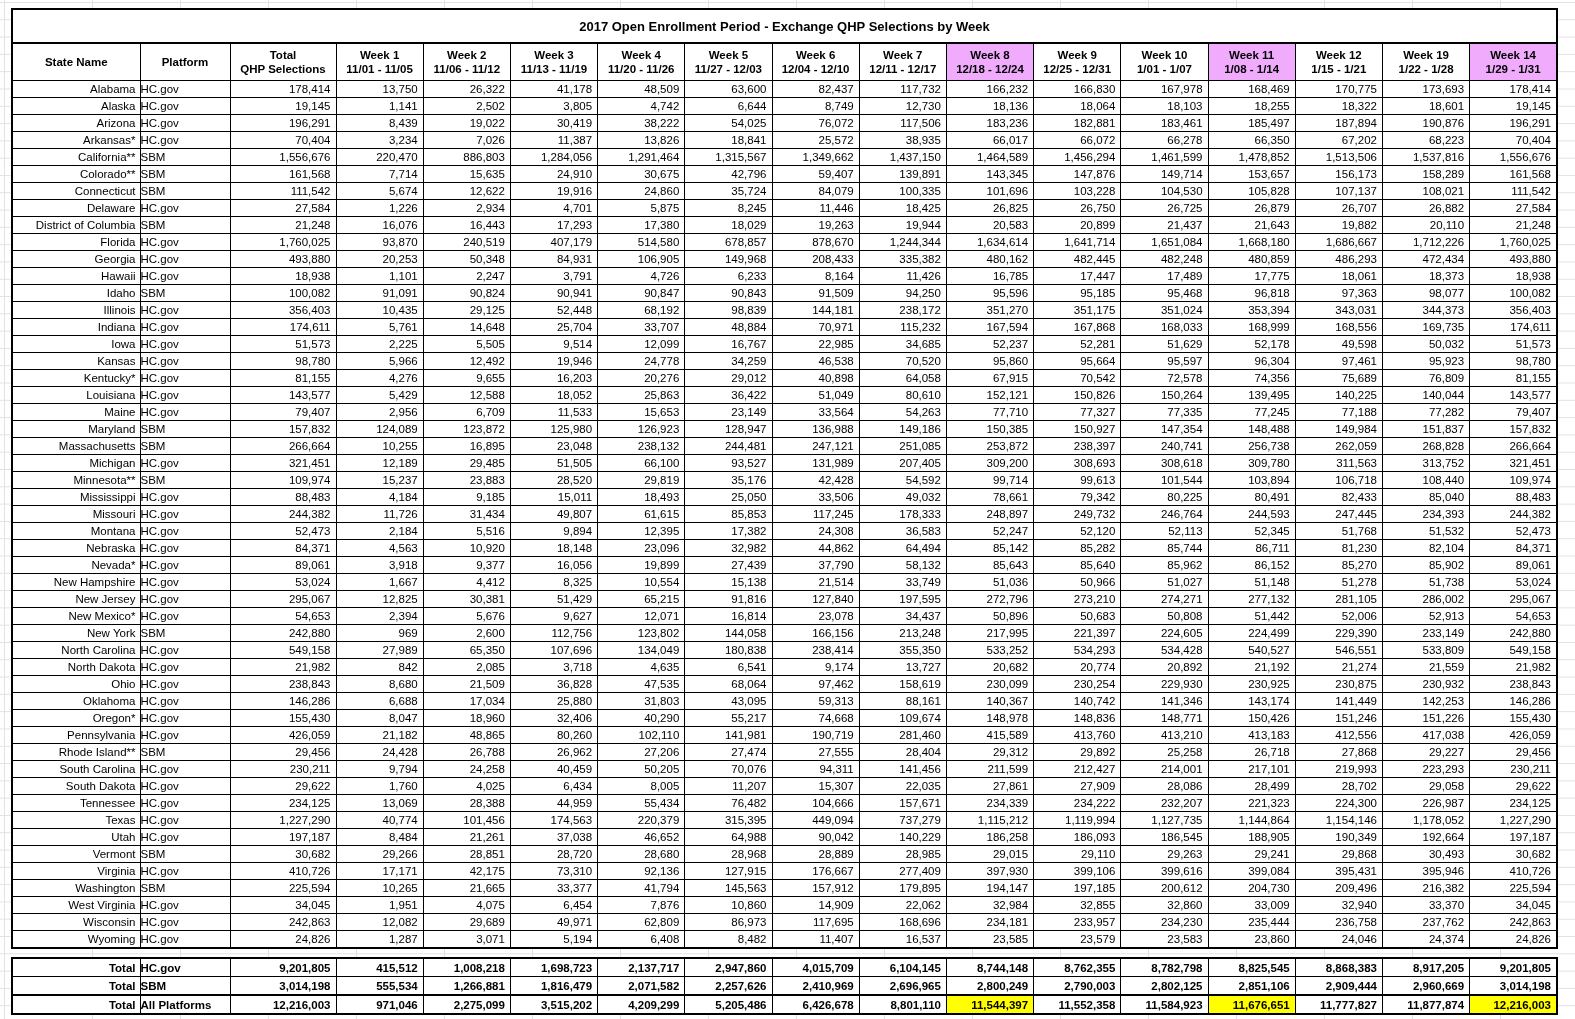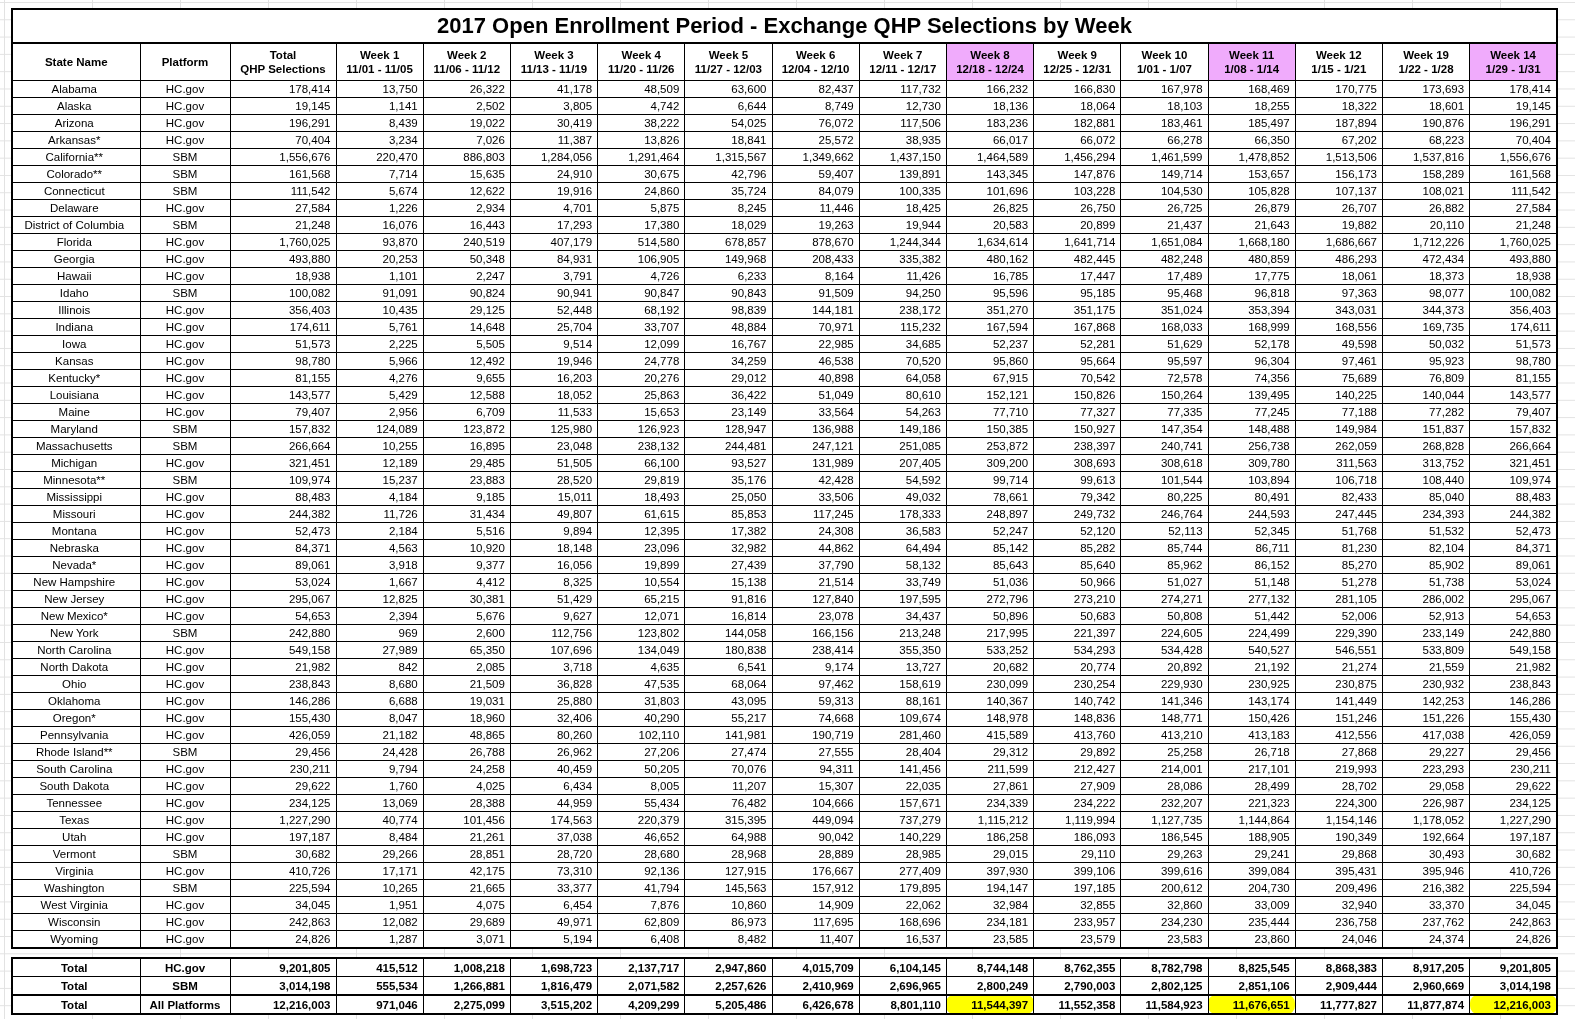--- a/index.html
+++ b/index.html
@@ -12,35 +12,35 @@
     background-size:88px 17.3px;
     background-position:4px 2px;
     font-family:"Liberation Sans", sans-serif;
   }
   table.qhp { border-collapse:collapse; table-layout:fixed; background:#ffffff; }
   table.qhp td, table.qhp th { border:1px solid #000; overflow:hidden; white-space:nowrap; }
   .main { position:absolute; left:11px; top:8px; width:1547px; }
   .totals { position:absolute; left:11px; top:957px; width:1547px; }
   .main, .totals { border:2px solid #000; }
   .title-cell {
-    height:30px; font-size:22px; font-weight:bold; text-align:center;
+    height:30px; font-size:13px; font-weight:bold; text-align:center;
     border-bottom:2px solid #000 !important; background:#fff;
   }
   .hdr th {
     height:36px; font-size:11.5px; font-weight:bold; text-align:center;
     vertical-align:middle; background:#fff; border-bottom:2px solid #000;
     padding:0 1px; line-height:1.25;
   }
   .hdr th.hl { background:#f0abfc; }
   td.c { height:16px; font-size:11.5px; padding:0; }
-  td.state { text-align:center; padding-right:4px; }
-  td.plat  { text-align:center; }
+  td.state { text-align:right; padding-right:4px; }
+  td.plat  { text-align:left; }
   td.num   { text-align:right; padding-right:5px; }
   tr.total-row td { font-weight:bold; height:17px; font-size:11.5px; }
-  tr.total-row td.hl { background:#FFFF00;border-radius:8px; }
+  tr.total-row td.hl { background:#FFFF00; }
   tr.thick-top td { border-top:2px solid #000; }
 </style>
 </head>
 <body>
 
 <div class="sheet">
 
   <table class="qhp main">
     <colgroup>
       <col style="width:128px">
@@ -817,21 +817,21 @@
           <td class="c num">230,925</td>
           <td class="c num">230,875</td>
           <td class="c num">230,932</td>
           <td class="c num">238,843</td>
         </tr>
         <tr>
           <td class="c state">Oklahoma</td>
           <td class="c plat">HC.gov</td>
           <td class="c num">146,286</td>
           <td class="c num">6,688</td>
-          <td class="c num">19,031</td>
+          <td class="c num">17,034</td>
           <td class="c num">25,880</td>
           <td class="c num">31,803</td>
           <td class="c num">43,095</td>
           <td class="c num">59,313</td>
           <td class="c num">88,161</td>
           <td class="c num">140,367</td>
           <td class="c num">140,742</td>
           <td class="c num">141,346</td>
           <td class="c num">143,174</td>
           <td class="c num">141,449</td>

